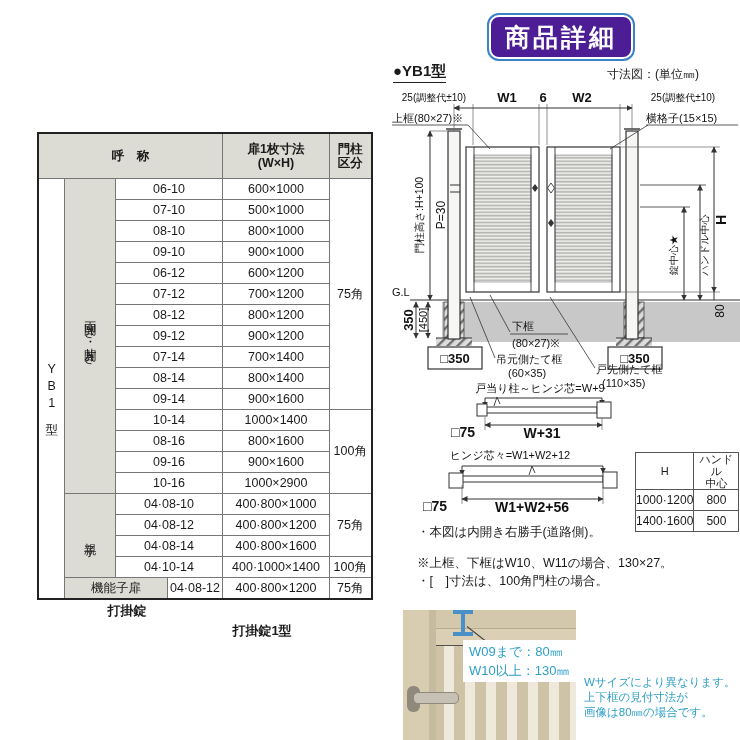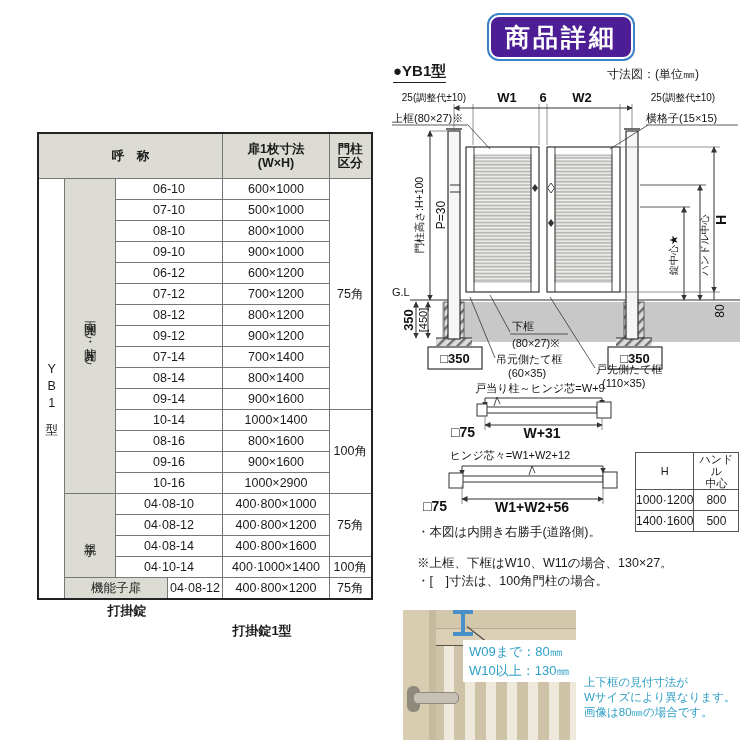--- a/index.html
+++ b/index.html
@@ -381,18 +381,18 @@
     <div class="ibeam-c" style="top:0;"></div>
     <div class="ibeam-c" style="top:22px;"></div>
     <div class="leader"></div>
     <div class="wnote">
       <span style="display:block;">W09まで：80㎜</span>
       <span style="display:block;">W10以上：130㎜</span>
     </div>
   </div>
 
   <div class="caption">
+    <span style="display:block;">Wサイズにより異なります。</span>
     <span style="display:block;">上下框の見付寸法が</span>
-    <span style="display:block;">Wサイズにより異なります。</span>
     <span style="display:block;">画像は80㎜の場合です。</span>
   </div>
 
 </div>
 
 </body></html>

